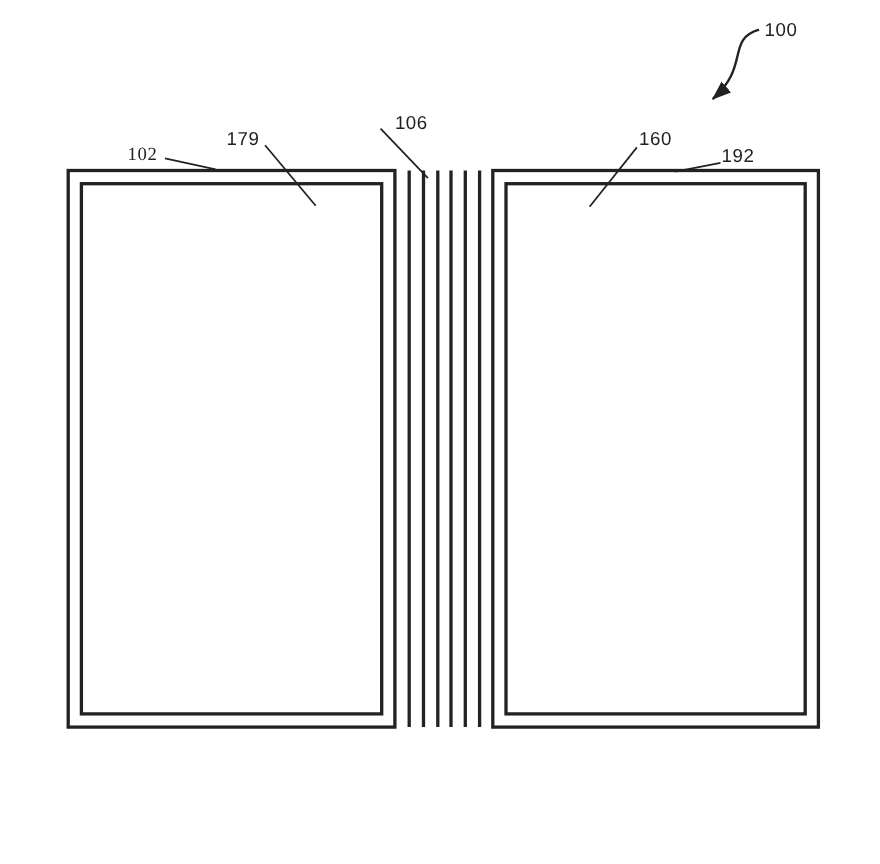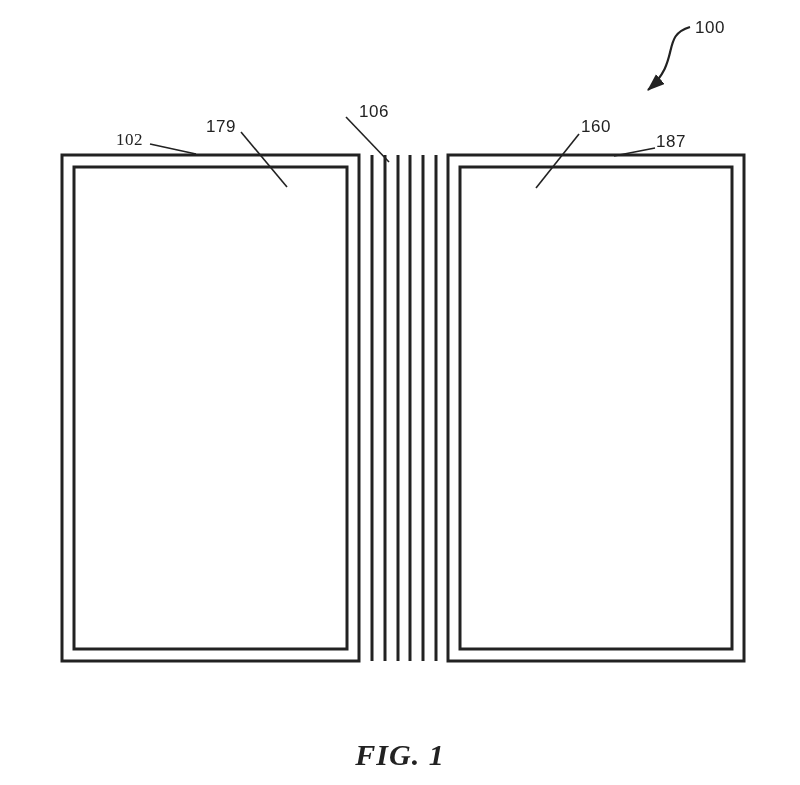--- a/index.html
+++ b/index.html
@@ -96,17 +96,16 @@
   <div class="ref-label" style="left:695px; top:19px;">100</div>
 
   <div class="ref-label" style="left:116px; top:131px;font-family:Liberation Serif, serif;">102</div>
 
   <div class="ref-label" style="left:206px; top:118px;">179</div>
 
   <div class="ref-label" style="left:313px; top:103px;margin-left:46px;">106</div>
 
   <div class="ref-label" style="left:581px; top:118px;">160</div>
 
-  <div class="ref-label" style="left:656px; top:133px;">187</div>
+  <div class="ref-label" style="left:656px; top:133px;">192</div>
 
-  <div class="fig-caption" style="top:738px;">FIG. 1</div>
 
 </div>
 
 </body></html>

